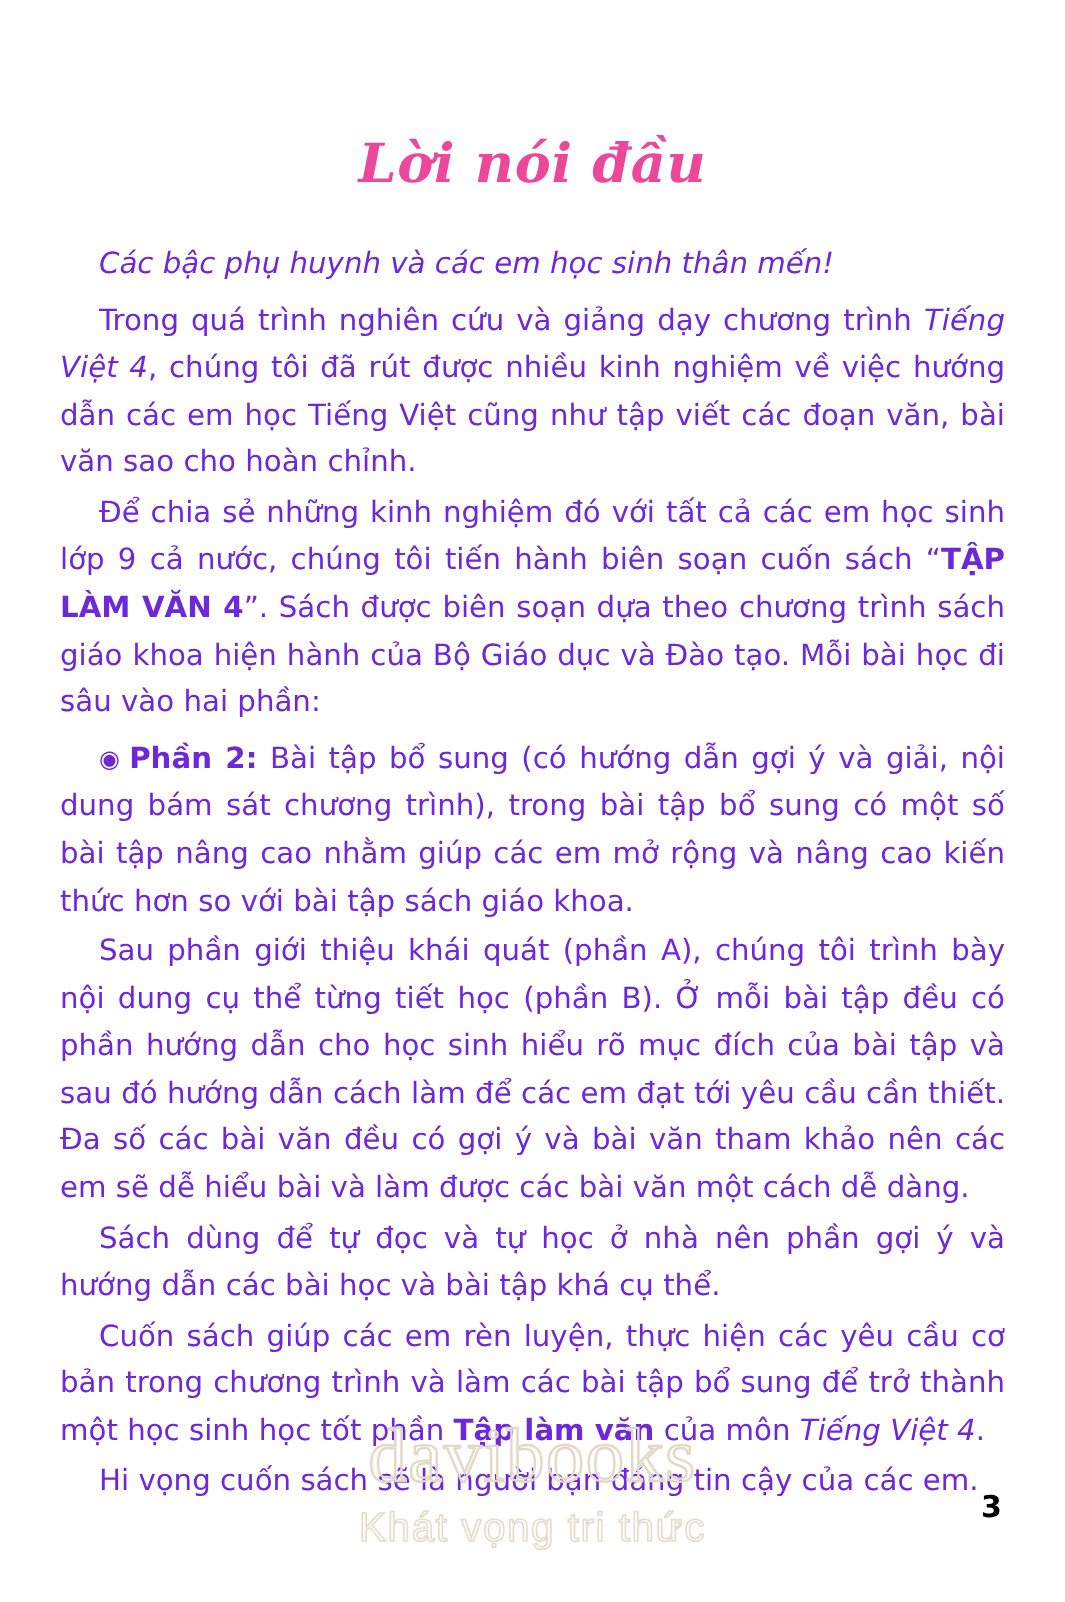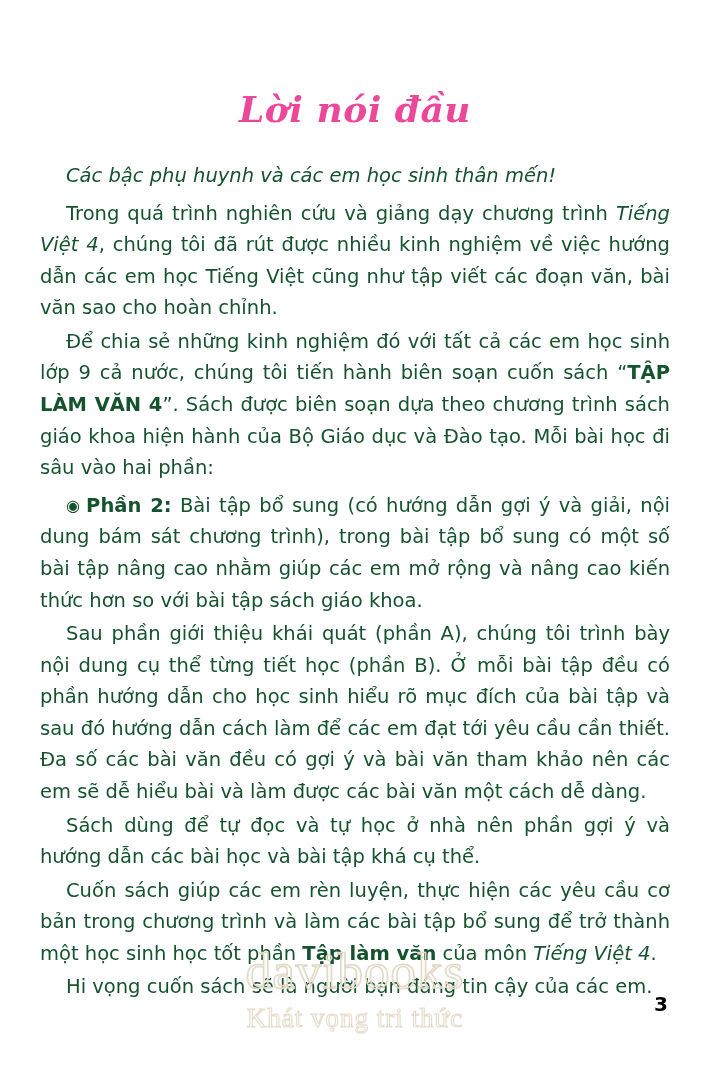--- a/index.html
+++ b/index.html
@@ -39,21 +39,21 @@
     margin: 0 0 30px 0;
     color: #ec4899;
   }
 
   p {
     margin: 0 0 2px 0;
     font-size: 19.5px;
     line-height: 1.62;
     text-align: justify;
     text-justify: inter-word;
-    color: #14532d;
+    color: #6d28d9;
   }
 
   p.indent {
     text-indent: 26px;
   }
 
   p.salutation {
     font-style: italic;
     text-indent: 26px;
     margin-bottom: 6px;
@@ -98,21 +98,21 @@
   }
   .watermark .wm-main {
     font-family: Liberation Serif, serif;
     font-size: 51px;
     line-height: 1;
     color: transparent;
     -webkit-text-stroke: 1.6px #e3d9c8;
     letter-spacing: 1px;
   }
   .watermark .wm-sub {
-    font-family: Liberation Serif, serif;
+    font-family: Liberation Sans, sans-serif;
     font-size: 27px;
     line-height: 1.3;
     color: transparent;
     -webkit-text-stroke: 1.1px #e6dccb;
     letter-spacing: 1px;
     margin-top: 4px;
   }
 </style>
 </head>
 <body>

